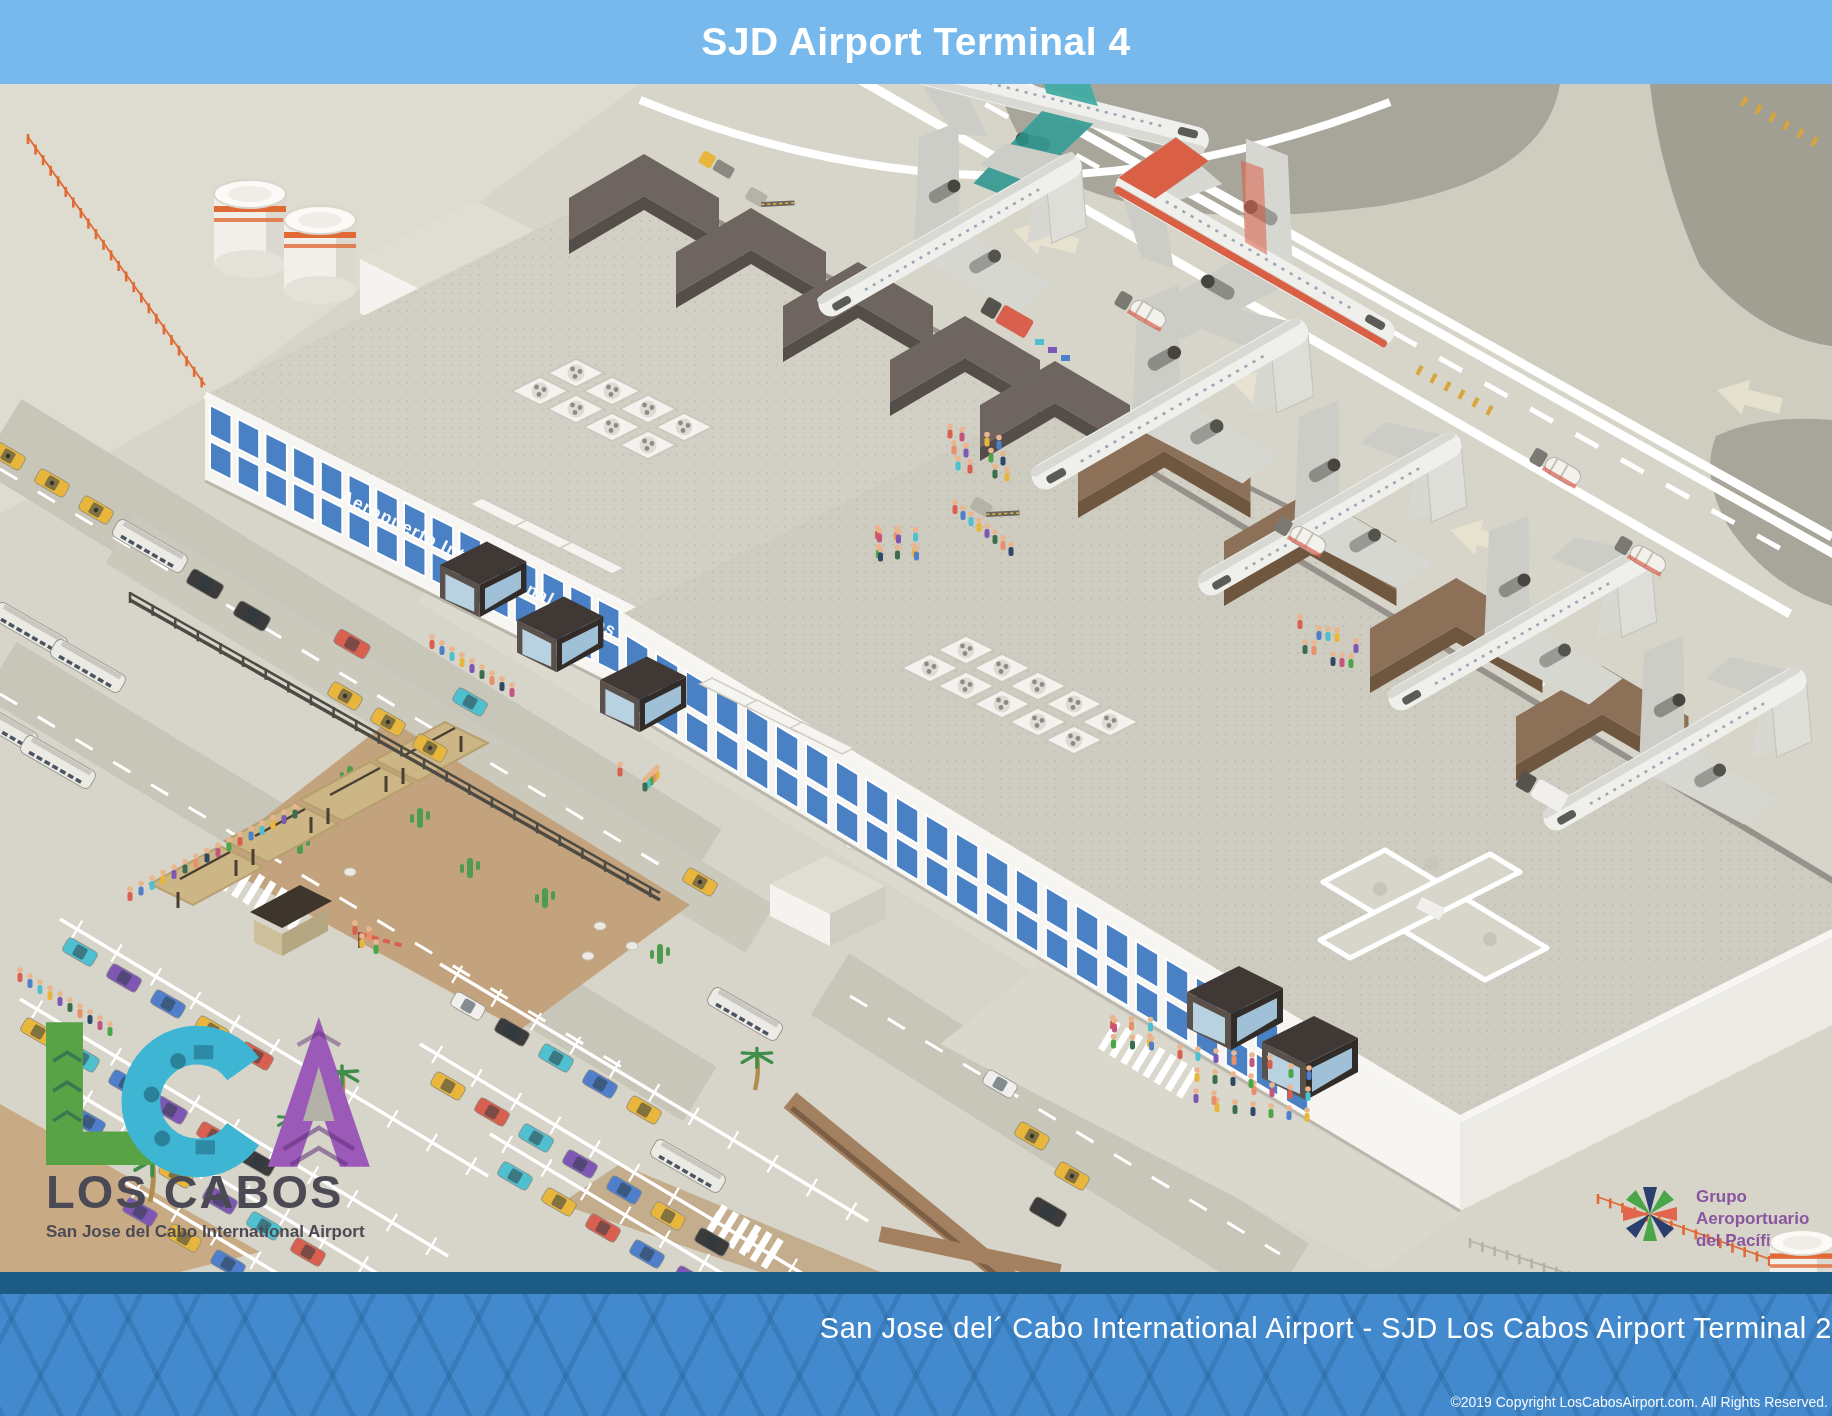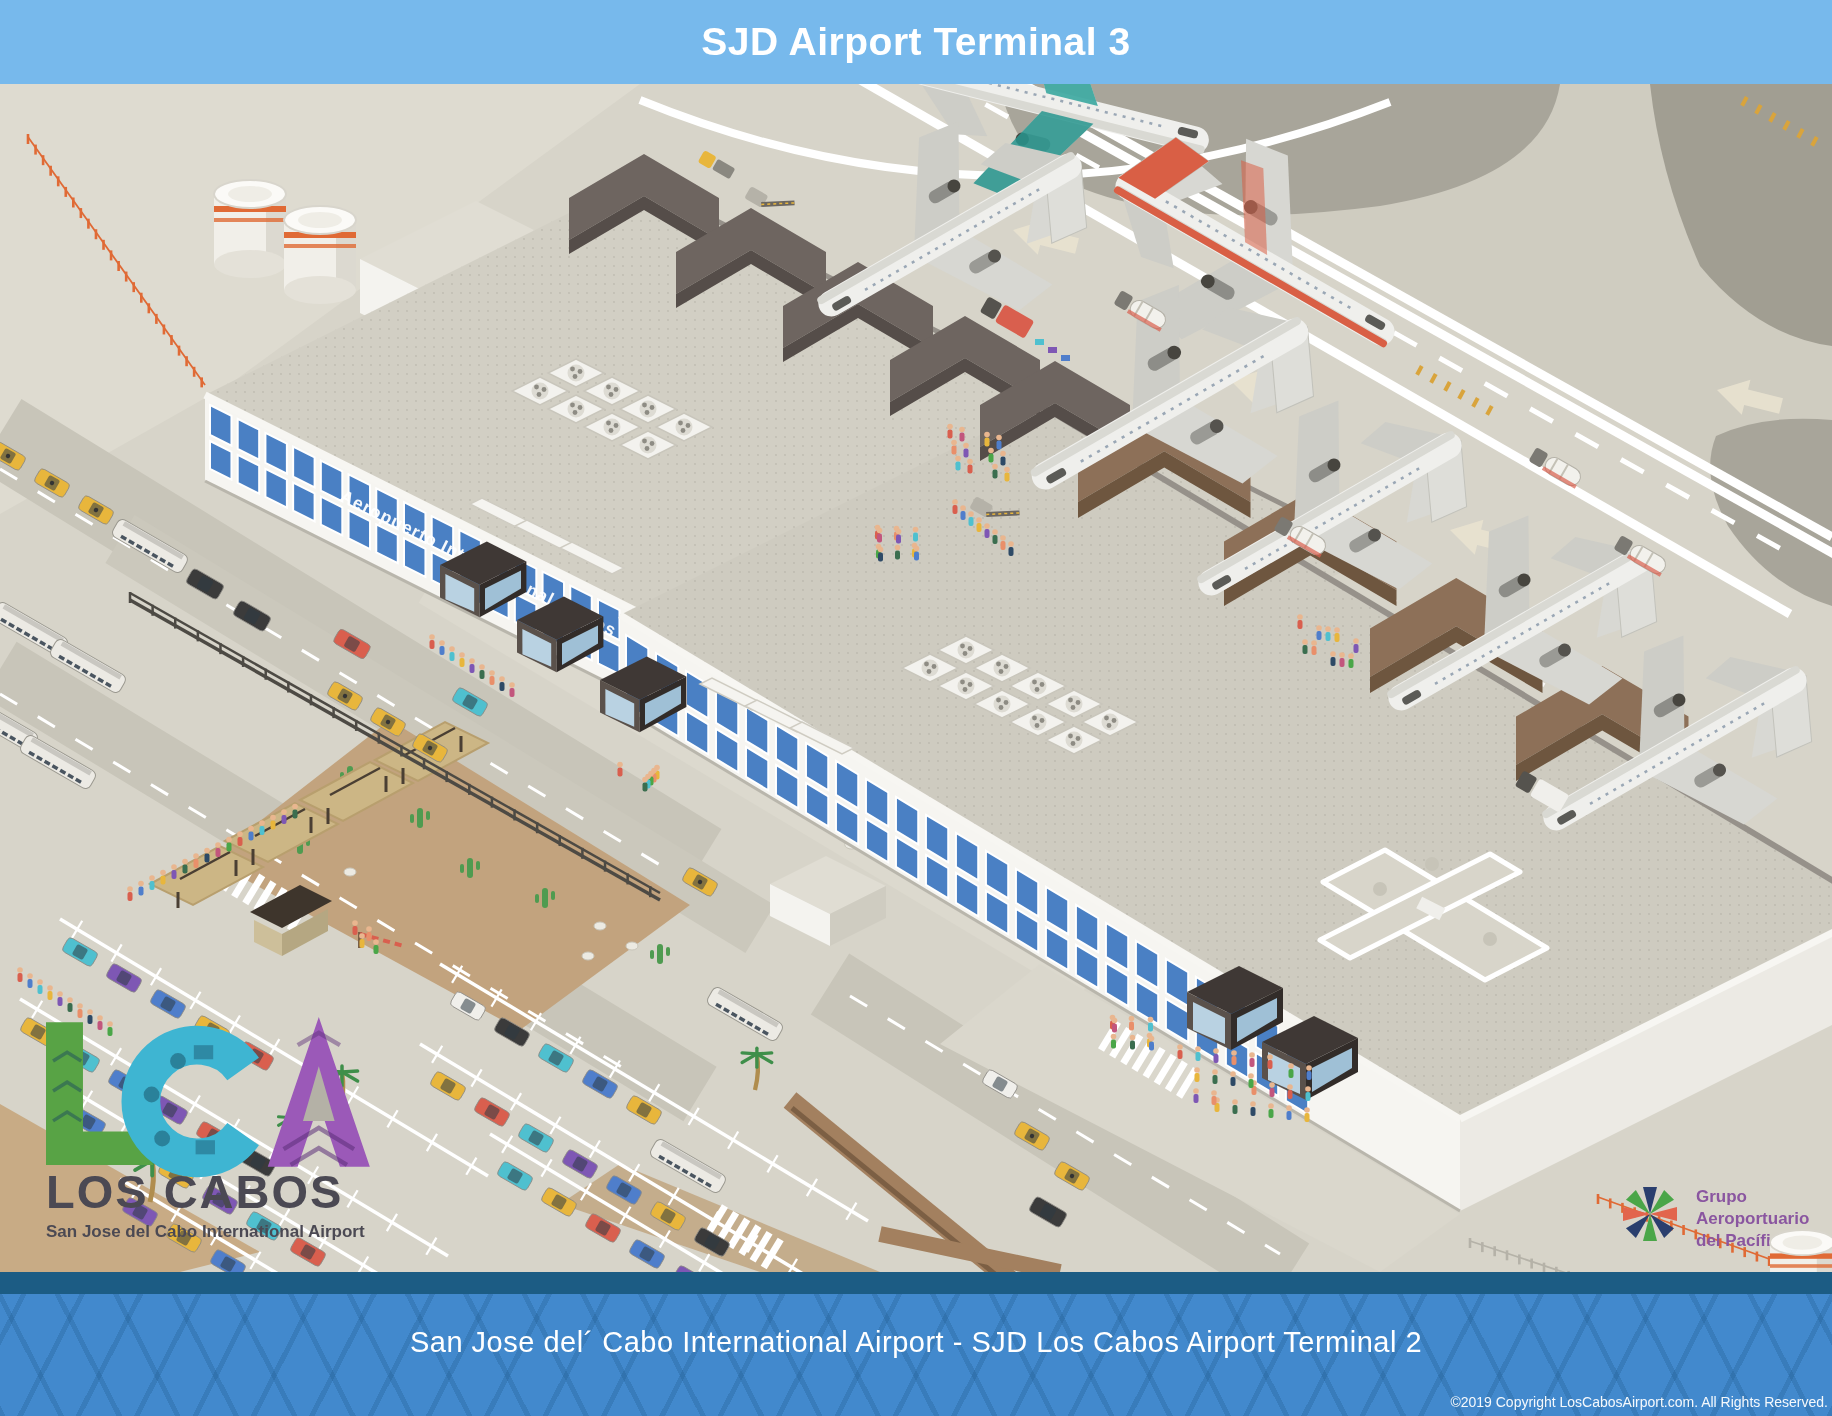--- a/index.html
+++ b/index.html
@@ -5,32 +5,32 @@
   html,body{margin:0;padding:0;background:#e8e8e8;}
   .stage{position:relative;width:1832px;height:1416px;overflow:hidden;background:#d7d4c9;
          font-family:"Liberation Sans",sans-serif;}
   .hdr{position:absolute;top:0;left:0;width:1832px;height:84px;display:flex;
        align-items:center;justify-content:center;}
   .hdr span{color:#fff;font-size:39px;font-weight:bold;letter-spacing:.5px;}
   .scene{position:absolute;top:84px;left:0;}
   .ftr{position:absolute;left:0;top:1272px;width:1832px;height:144px;}
   .ftr-dark{height:22px;}
   .ftr-main{height:122px;position:relative;display:flex;flex-direction:column;
-            align-items:center;justify-content:flex-start;padding-top:28px;box-sizing:border-box;gap:24px;}
+            align-items:flex-end;justify-content:flex-start;padding-top:14px;box-sizing:border-box;gap:24px;}
   .ftr-line{color:#fff;font-size:29px;line-height:40px;letter-spacing:.5px;font-weight:400;}
   .ftr-copy{position:absolute;right:4px;bottom:6px;color:#fff;font-size:14px;opacity:.95;}
   svg text{font-family:"Liberation Sans",sans-serif;}
 </style>
 </head>
 <body>
 
 <div class="stage">
 
   <div class="hdr" style="background: rgb(119, 185, 236);">
-    <span>SJD Airport Terminal 3</span>
+    <span>SJD Airport Terminal 4</span>
   </div>
 
   <svg class="scene" width="1832" height="1188" viewBox="0 0 1832 1188">
     <defs>
       <pattern id="dots" width="9" height="9" patternUnits="userSpaceOnUse">
         <circle cx="2" cy="2" r="0.9" fill="#a6a398"></circle>
       </pattern>
 
       <g id="plane-base">
         <polygon points="-148,-2 -98,-2 -62,-46 -94,-52" fill="#d8d8d3"></polygon>

